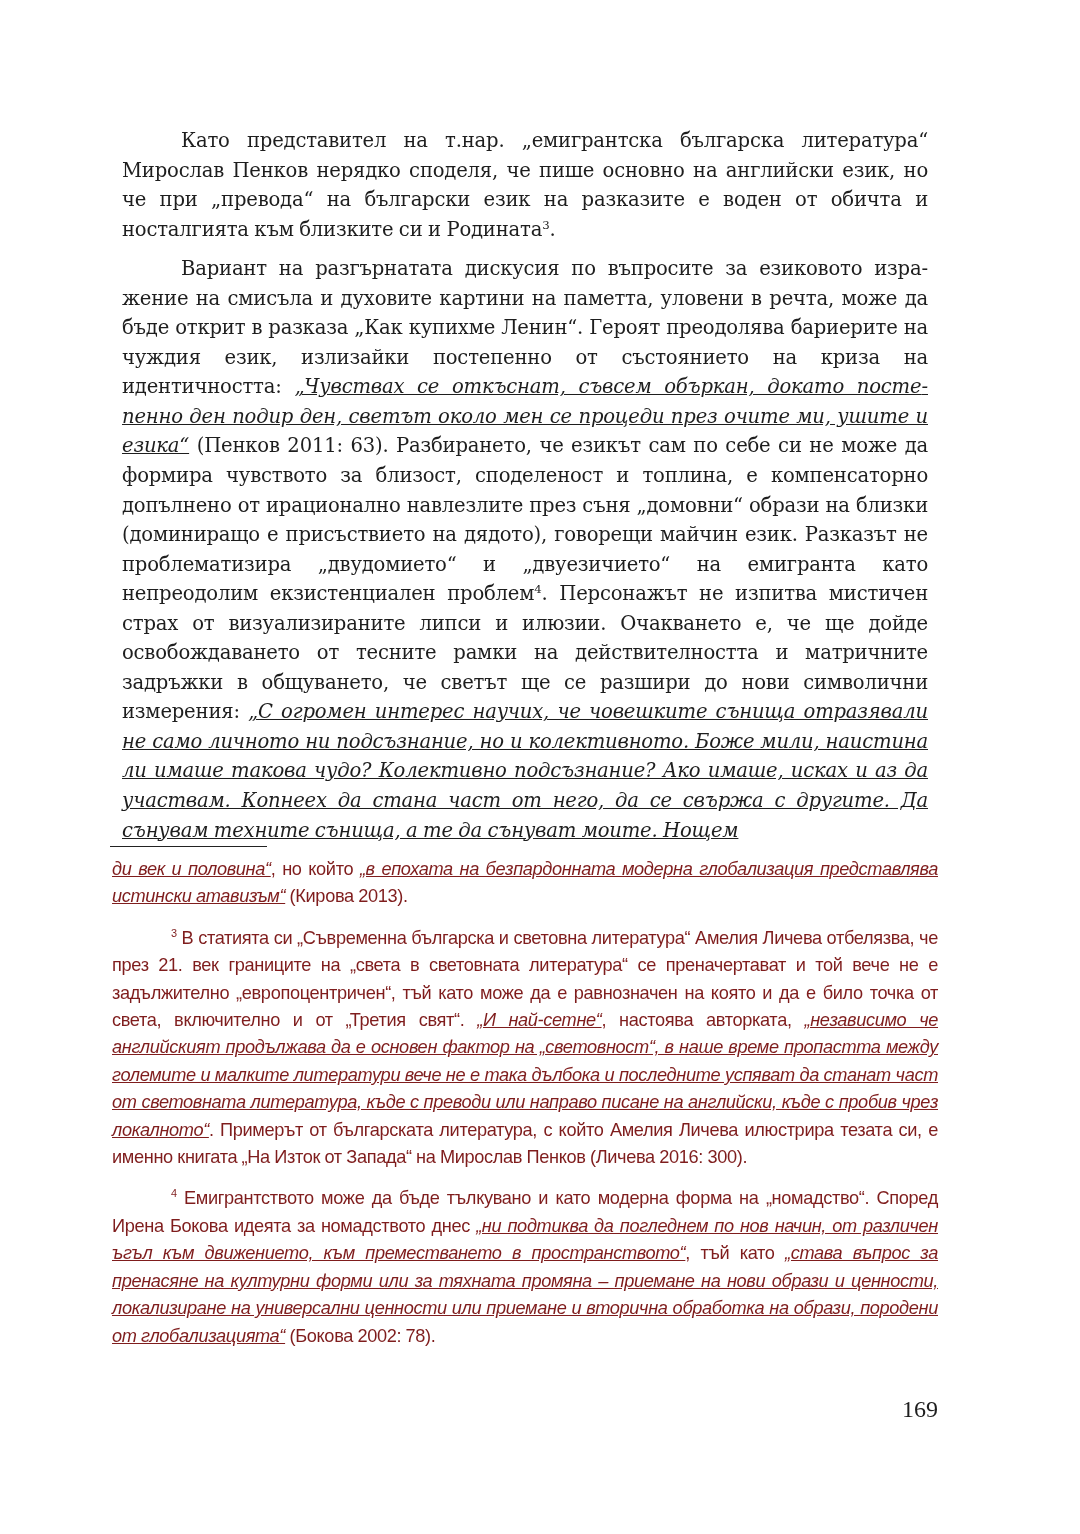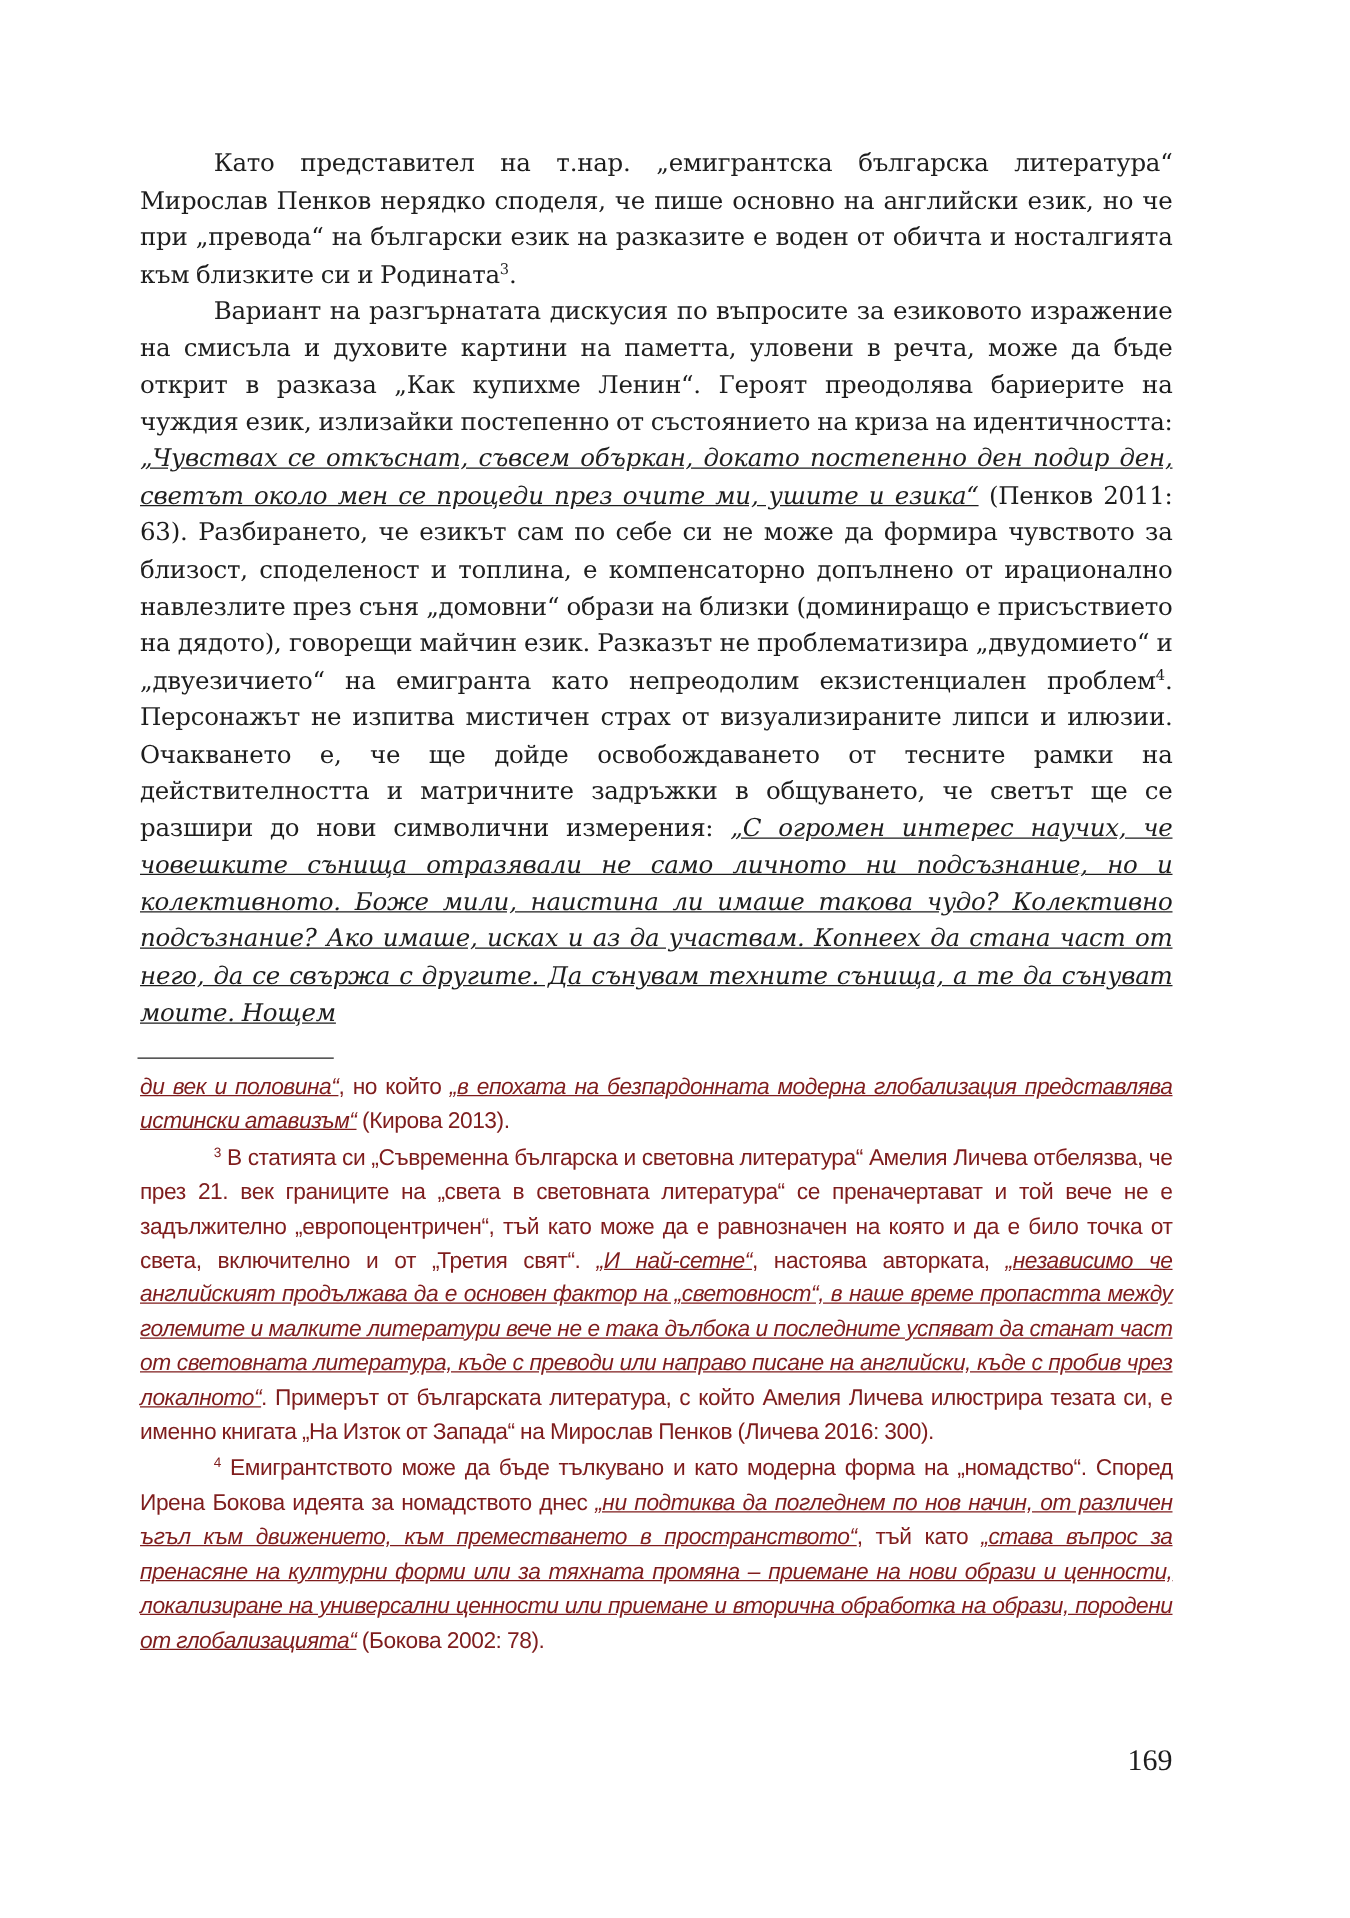--- a/index.html
+++ b/index.html
@@ -3,21 +3,21 @@
 <meta charset="utf-8">
 <style>
   html, body { margin: 0; padding: 0; background: #ffffff; }
   body { width: 1080px; height: 1534px; position: relative; overflow: hidden; }
   .page {
     position: absolute; left: 112px; top: 116px; width: 826px;
     color: #1e1e1e;
     font-family: "DejaVu Serif", "Liberation Serif", serif;
   }
   .main p {
-    margin: 0;
+    margin: 10px;
     font-size: 19.6px;
     line-height: 29.55px;
     text-align: justify;
     text-indent: 59px;
     letter-spacing: -0.2px;
     word-spacing: -0.5px;
     hyphens: manual;
   }
   i { font-style: italic; text-decoration: underline; }
   sup { font-size: 0.6em; line-height: 0; vertical-align: 0.6em; }
@@ -33,21 +33,21 @@
   .notes p {
     margin: 0;
     font-size: 18.2px;
     line-height: 27.4px;
     text-align: justify;
     text-indent: 59px;
     letter-spacing: -0.35px;
     word-spacing: -0.3px;
   }
   .notes p.cont { text-indent: 0; }
-  .notes p + p { margin-top: 2px; }
+  .notes p + p { margin-top: 14px; }
   .pagenum {
     position: absolute; right: 142px; top: 1396px;
     font-family: "Liberation Serif", "DejaVu Serif", serif;
     font-size: 24px; color: #1e1e1e;
   }
 </style>
 </head>
 <body>
 
 <div class="page main">

